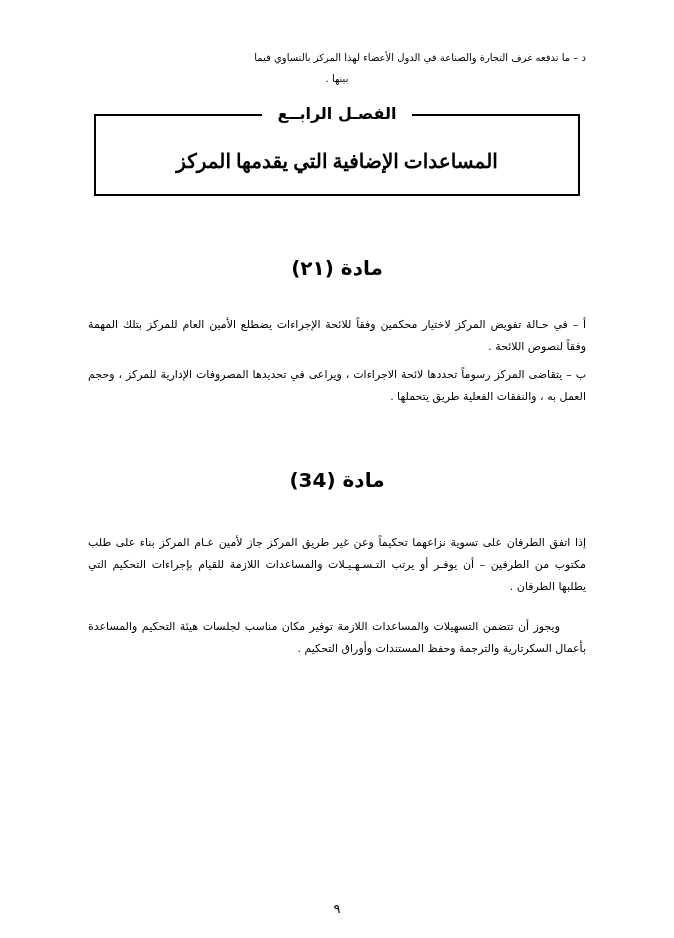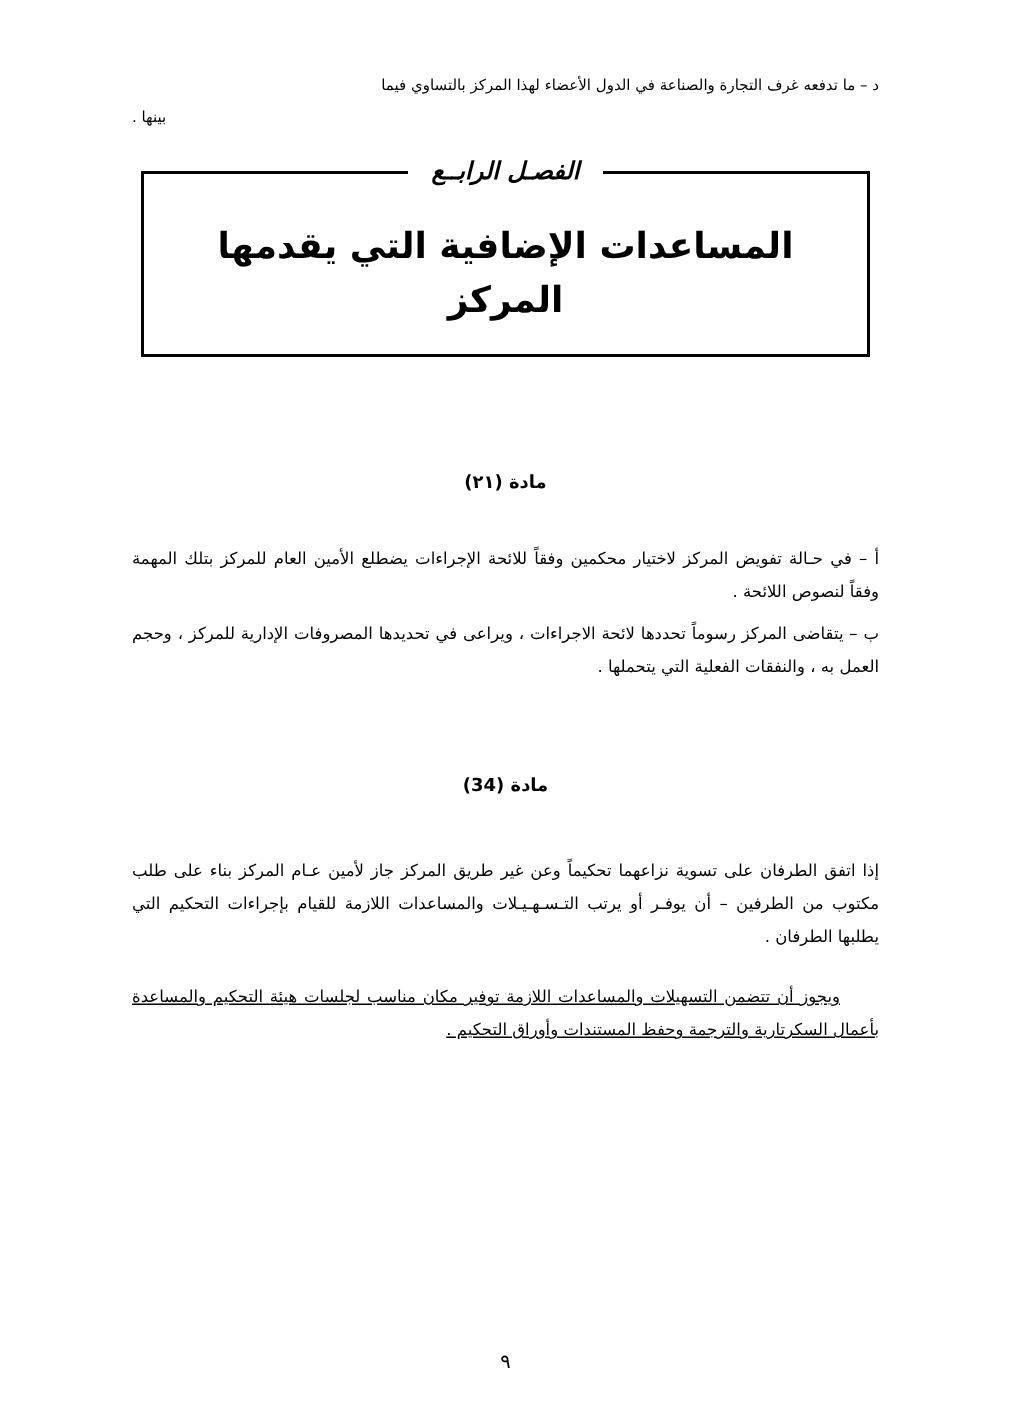--- a/index.html
+++ b/index.html
@@ -31,60 +31,60 @@
   
   .clause-intro {
     font-size: 10px;
     line-height: 1.9;
     text-align: justify;
     direction: rtl;
     margin: 0 0 26px 0;
   }
   .clause-intro .tail {
     display: block;
-    text-align: left;
+    text-align: center;
     margin-top: 2px;
   }
 
   
   .chapter-box {
     position: relative;
     border: 2.5px solid #000;
     margin: 22px 6px 0 6px;
     padding: 26px 16px 16px 16px;
     text-align: center;
   }
   .chapter-kicker {
     position: absolute;
     top: -12px;
     left: 0;
     right: 0;
     text-align: center;
-    font-style: italic;
   }
   .chapter-kicker span {
     background: #ffffff;
     padding: 0 16px;
     font-size: 16px;
     font-weight: bold;
     letter-spacing: 0.5px;
   }
   .chapter-title {
-    font-size: 24px;
+    font-size: 20px;
     font-weight: bold;
     line-height: 1.5;
     margin: 4px 0 2px 0;
+    font-family: Liberation Serif, serif;
   }
 
   
   .article-heading {
     text-align: center;
-    font-size: 12px;
+    font-size: 20px;
     font-weight: bold;
-    margin: 76px 0 0 0;
+    margin: 60px 0 0 0;
   }
   .article-heading.second {
     margin-top: 60px;
   }
 
   
   .para-block {
     margin-top: 34px;
   }
   .para {
@@ -96,21 +96,20 @@
     margin: 0 0 6px 0;
   }
   .para.indent {
     text-indent: 26px;
   }
   .body-block {
     margin-top: 40px;
   }
   .body-block .para + .para {
     margin-top: 18px;
-    text-decoration: underline;
   }
 
   
   .page-number {
     position: absolute;
     bottom: 22px;
     left: 0;
     right: 0;
     text-align: center;
     font-size: 13px;
@@ -131,21 +130,21 @@
       <div class="chapter-kicker">
         <span>الفصـل الرابــع</span>
       </div>
       <div class="chapter-title">المساعدات الإضافية التي يقدمها المركز</div>
     </div>
 
     <h2 class="article-heading">مادة (٢١)</h2>
 
     <div class="para-block">
       <p class="para">أ – في حـالة تفويض المركز لاختيار محكمين وفقاً للائحة الإجراءات يضطلع الأمين العام للمركز بتلك المهمة وفقاً لنصوص اللائحة .</p>
-      <p class="para">ب – يتقاضى المركز رسوماً تحددها لائحة الاجراءات ، ويراعى في تحديدها المصروفات الإدارية للمركز ، وحجم العمل به ، والنفقات الفعلية التي يتحملها .</p>
+      <p class="para">ب – يتقاضى المركز رسوماً تحددها لائحة الاجراءات ، ويراعى في تحديدها المصروفات الإدارية للمركز ، وحجم العمل به ، والنفقات الفعلية طريق يتحملها .</p>
     </div>
 
     <h2 class="article-heading second">مادة (34)</h2>
 
     <div class="body-block">
       <p class="para">إذا اتفق الطرفان على تسوية نزاعهما تحكيماً وعن غير طريق المركز جاز لأمين عـام المركز بناء على طلب مكتوب من الطرفين – أن يوفـر أو يرتب التـسـهـيـلات والمساعدات اللازمة للقيام بإجراءات التحكيم التي يطلبها الطرفان .</p>
       <p class="para indent">ويجوز أن تتضمن التسهيلات والمساعدات اللازمة توفير مكان مناسب لجلسات هيئة التحكيم والمساعدة بأعمال السكرتارية والترجمة وحفظ المستندات وأوراق التحكيم .</p>
     </div>
 
   </div>

